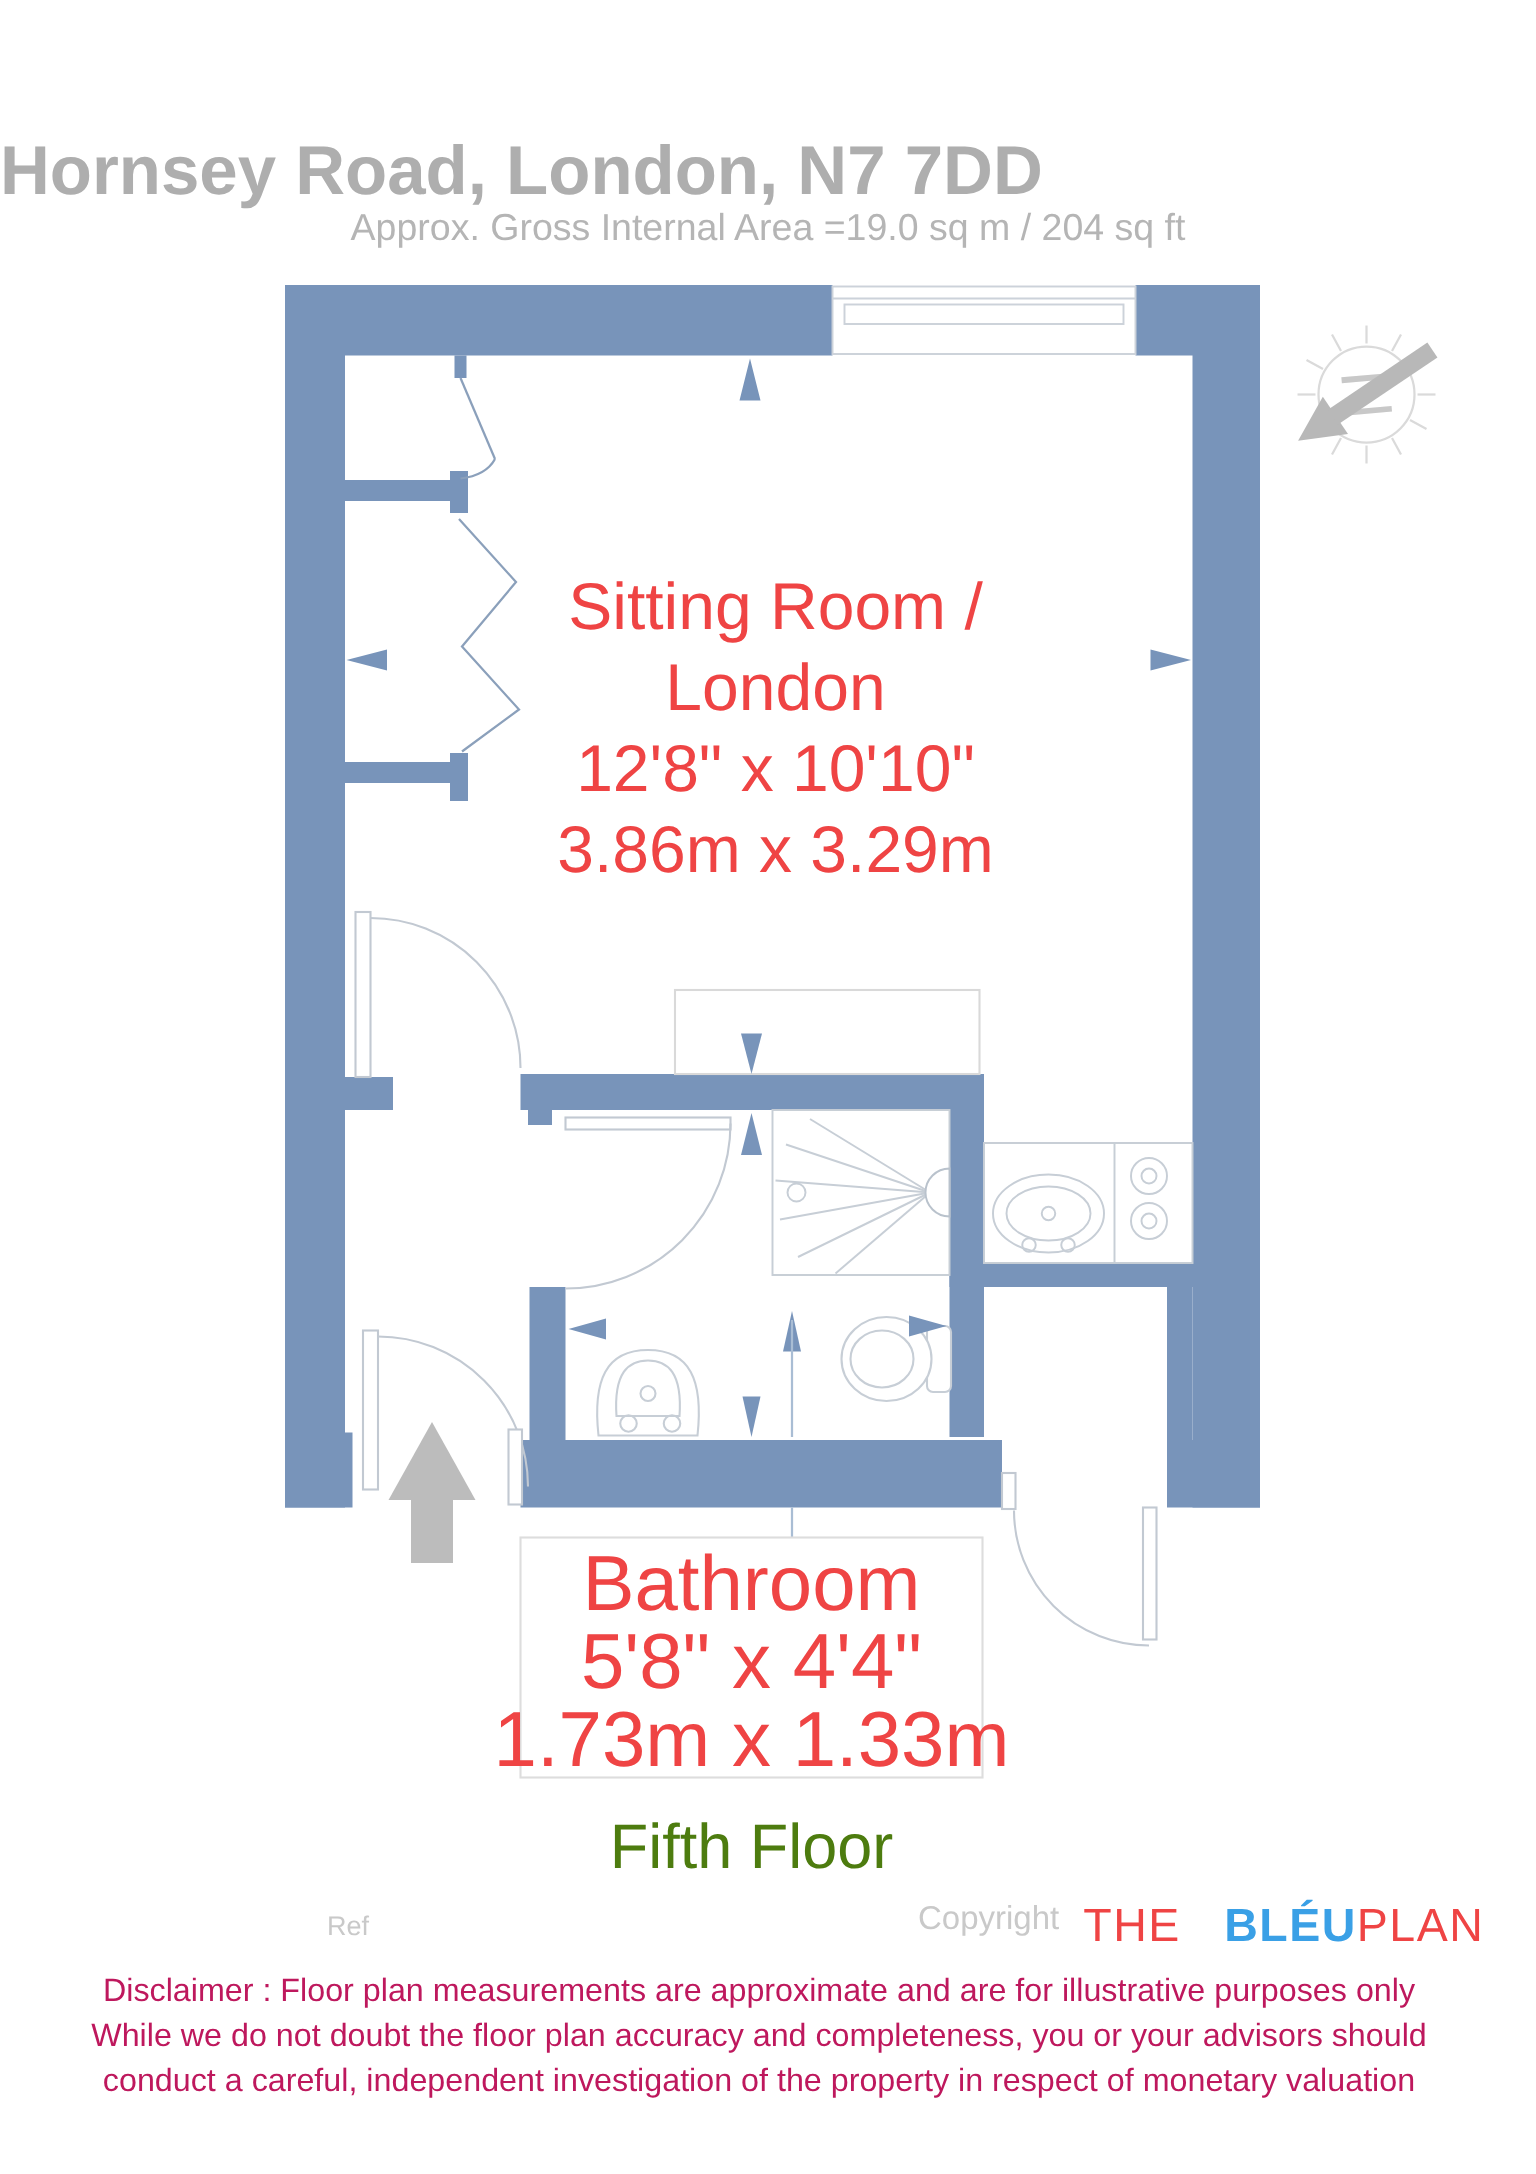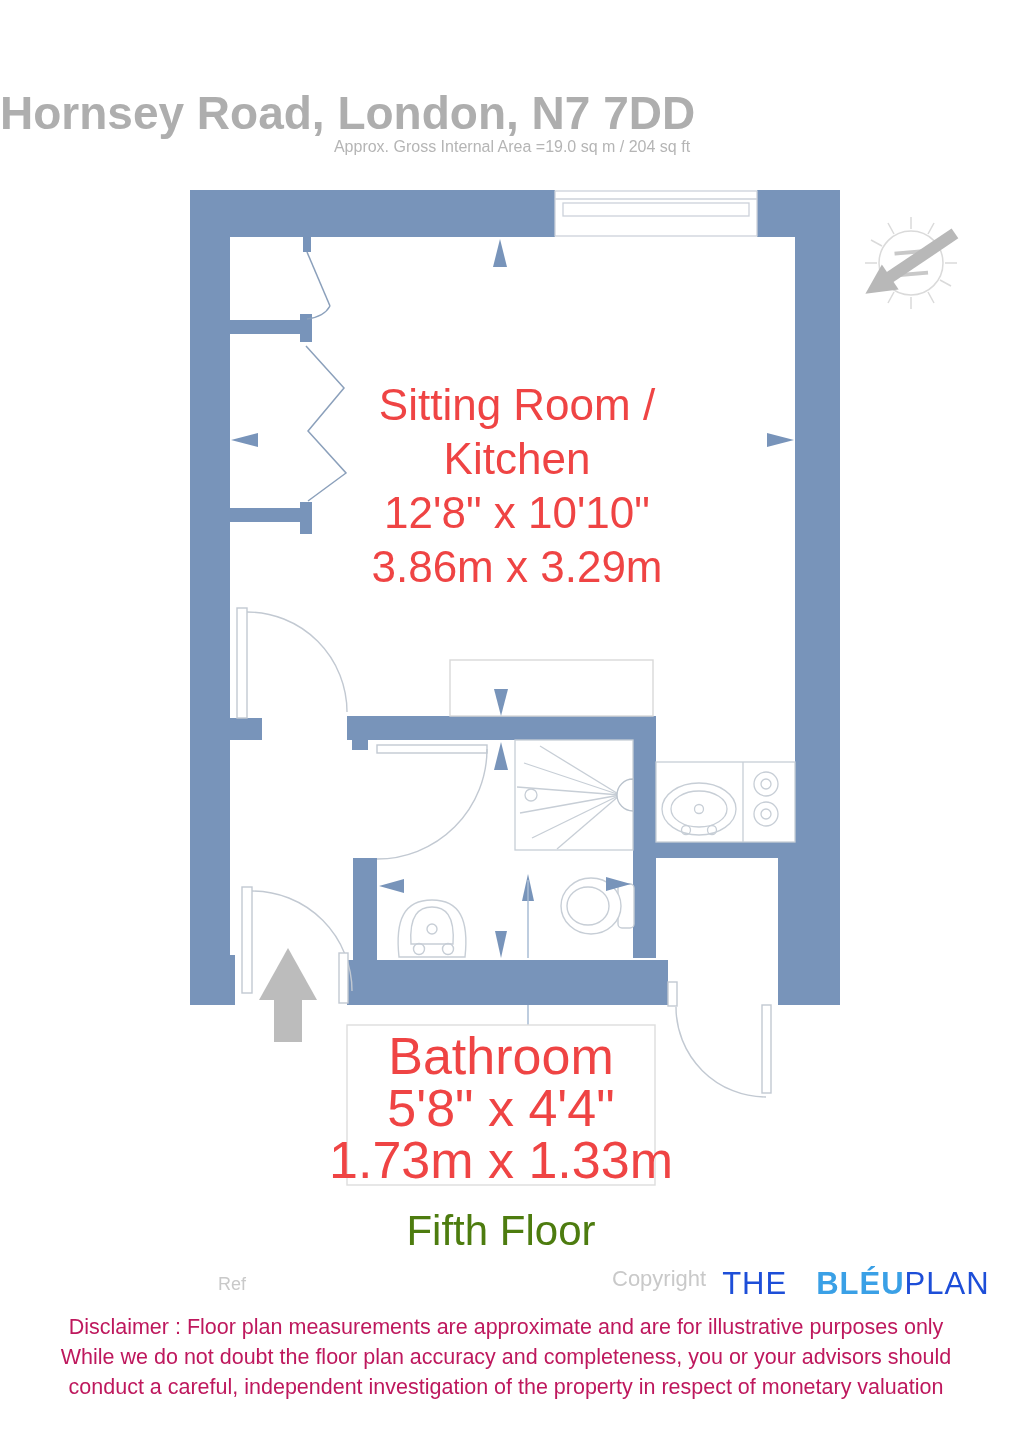--- a/index.html
+++ b/index.html
@@ -1,30 +1,30 @@
 <!DOCTYPE html>
 <html><head>
 <meta charset="utf-8">
 <style>
   html,body{margin:0;padding:0;background:#ffffff;}
   .page{position:relative;width:1024px;height:1449px;background:#fff;overflow:hidden;
         font-family:"Liberation Sans", sans-serif;}
   .abs{position:absolute;}
   .title{top:74px;left:0;width:1024px;font-size:46px;font-weight:bold;
          color:#aeaeae;letter-spacing:0px;margin-top:12px;}
-  .subtitle{top:138px;left:0;width:1024px;text-align:center;font-size:16px;color:#b5b5b5;}
+  .subtitle{top:138px;left:0;width:1024px;text-align:center;font-size:25px;color:#b5b5b5;}
   .room-label{color:#ef4444;text-align:center;}
   .sitting-label{top:378px;left:217px;width:600px;font-size:44px;line-height:54px;}
   .bath-label{top:1030px;left:297px;width:408px;font-size:52px;line-height:52px;white-space:nowrap;}
   .fifth-floor{top:1207px;left:0;width:1002px;text-align:center;font-size:42px;color:#4d7c0f;}
   .ref{top:1274px;left:218px;font-size:18px;color:#c9c9c9;}
   .copy-wrap{top:1266px;left:612px;display:flex;align-items:flex-start;gap:16px;}
   .copy-label{font-size:22px;color:#c9c9c9;}
   .brand{font-size:31px;letter-spacing:1px;white-space:nowrap;}
-  .brand .thin{color:#1d4ed8;font-weight:400;}
+  .brand .thin{color:#ef4444;font-weight:400;}
   .brand .blue{color:#3aa0e6;font-weight:bold;margin-left:29px;}
   .disclaimer{top:1312px;left:0;width:1012px;text-align:center;font-size:21.5px;
               line-height:30px;color:#be185d;}
   svg{position:absolute;top:0;left:0;}
 </style>
 </head>
 <body>
 
 <div class="page">
 
@@ -180,21 +180,21 @@
         <rect x="884" y="257" width="80" height="12"></rect>
       </g>
     </g>
   </svg>
 
   <div class="abs title">Hornsey Road, London, N7 7DD</div>
   <div class="abs subtitle">Approx. Gross Internal Area =19.0 sq m / 204 sq ft</div>
 
   <div class="abs room-label sitting-label">
     <span style="display:block">Sitting Room /</span>
-    <span style="display:block">Kitchen</span>
+    <span style="display:block">London</span>
     <span style="display:block">12'8" x 10'10"</span>
     <span style="display:block">3.86m x 3.29m</span>
   </div>
 
   <div class="abs room-label bath-label">
     <span style="display:block">Bathroom</span>
     <span style="display:block">5'8" x 4'4"</span>
     <span style="display:block">1.73m x 1.33m</span>
   </div>
 

